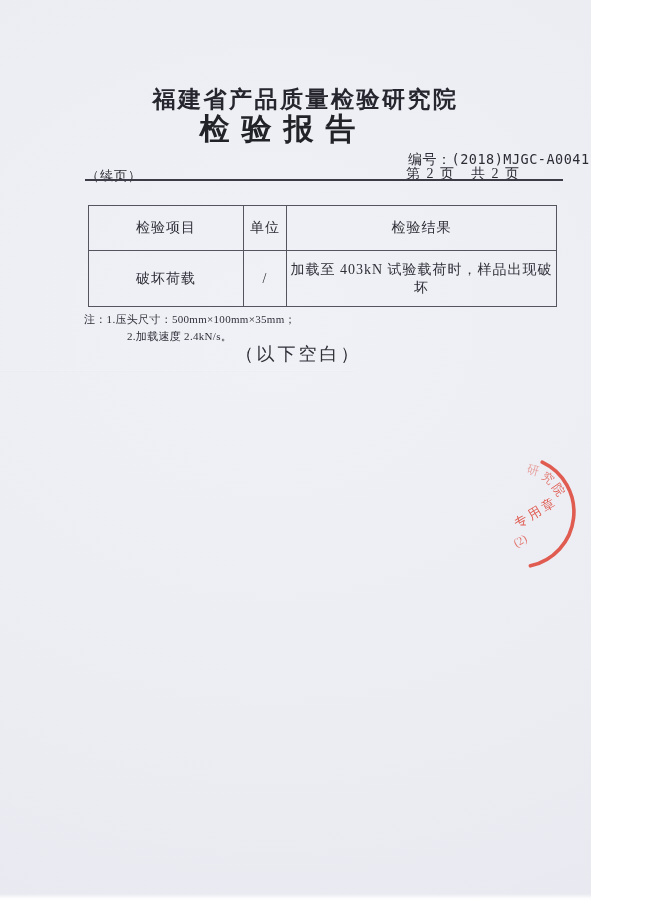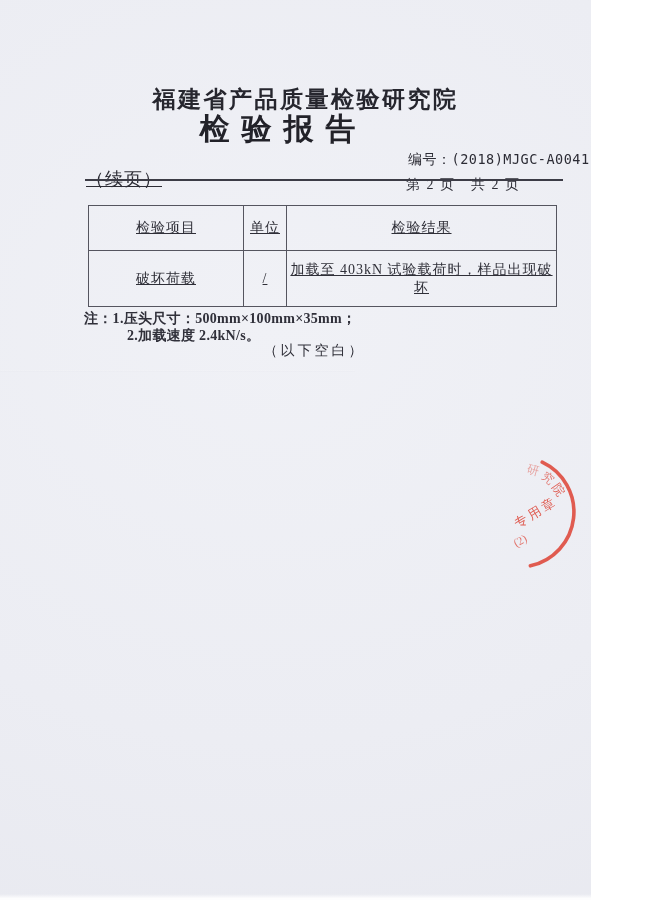--- a/index.html
+++ b/index.html
@@ -45,76 +45,73 @@
   .meta-no {
     position: absolute;
     top: 151px; left: 408px;
     font-size: 14px;
     letter-spacing: 0.5px;
     white-space: nowrap;
   }
   .mono { font-family: "DejaVu Sans Mono", "Liberation Mono", monospace; font-size: 13.5px; }
   .meta-page {
     position: absolute;
-    top: 176px; left: 406px;
+    top: 165px; left: 406px;
     font-size: 14px;
     letter-spacing: 1.5px;
     white-space: nowrap;
   }
   .continuation {
     position: absolute;
     top: 167px; left: 86px;
-    font-size: 18px;
+    font-size: 13px;
     letter-spacing: 1px;
-    text-decoration: underline;
   }
   .header-rule {
     position: absolute;
     top: 179px; left: 85px;
     width: 478px;
     border-top: 2px solid #3c3c46;
   }
   
   .report-table {
     position: absolute;
     top: 205px; left: 88px;
     width: 469px;
     border-collapse: collapse;
     font-size: 14px;
     table-layout: fixed;
     color: #2f2f38;
-    text-decoration: underline;
   }
   .report-table th, .report-table td {
     border: 1.6px solid #55555f;
     text-align: center;
     vertical-align: middle;
     font-weight: normal;
     letter-spacing: 1px;
     padding: 0;
   }
   .report-table thead tr { height: 45px; }
   .report-table tbody tr { height: 56px; }
   
   .notes {
     position: absolute;
     top: 311px; left: 84px;
-    font-size: 14px;
+    font-size: 11px;
     line-height: 16.5px;
     letter-spacing: 0.3px;
     color: #30303a;
-    font-weight: bold;
   }
   .note-line.indent { margin-left: 43px; }
   .below-blank {
     position: absolute;
-    top: 342px; left: 80px;
+    top: 342px; left: 64px;
     width: 469px;
     text-align: center;
-    font-size: 14px;
+    font-size: 18px;
     letter-spacing: 3px;
     color: #2f2f38;
   }
   
   .stamp {
     position: absolute;
     top: 432px; left: 439px;
     width: 160px; height: 160px;
   }
   .stamp text {

